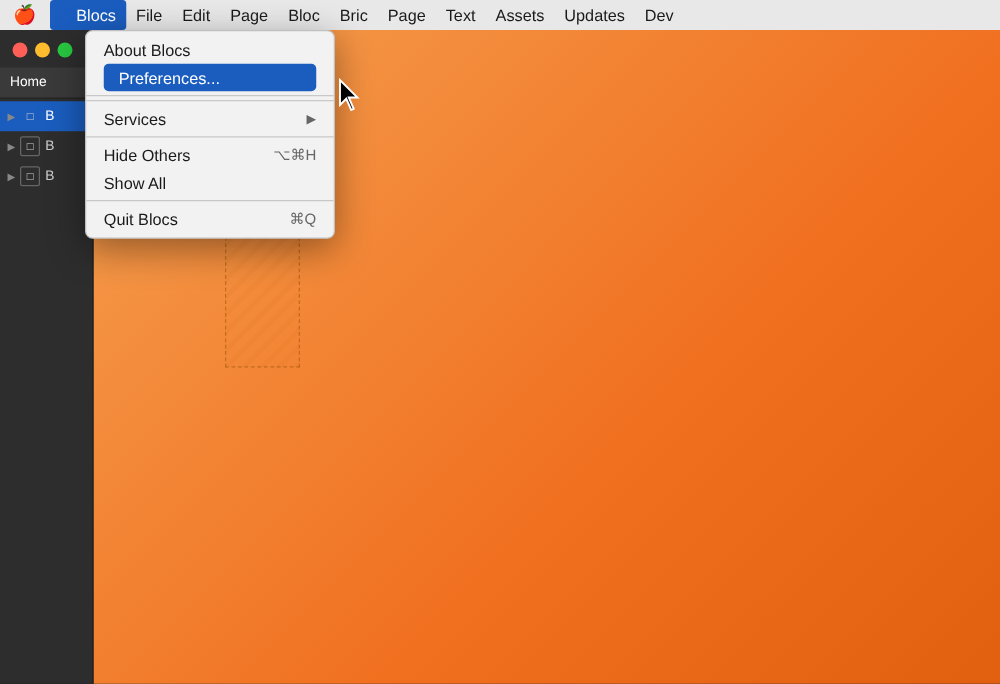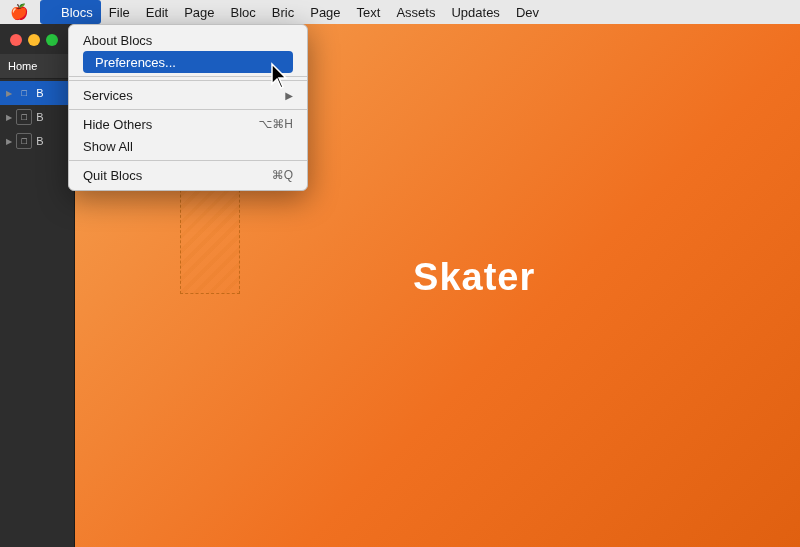--- a/index.html
+++ b/index.html
@@ -46,21 +46,21 @@
       color: white;
       border-radius: 3px;
       padding-left: 21px;
     }
 
     
     .dropdown-menu {
       position: absolute;
       top: 24px;
       left: 68px;
-      width: 240px;
+      width: 200px;
       background: #f2f2f2;
       border: 1px solid #c0c0c0;
       border-radius: 6px;
       box-shadow: 0 8px 30px rgba(0,0,0,0.4);
       z-index: 200;
       padding: 4px 0;
     }
     .menu-item {
       padding: 4px 14px;
       display: flex;
@@ -359,18 +359,17 @@
     </div>
     <div class="tool-btn layout">
       <svg width="22" height="18" viewBox="0 0 22 18" fill="none">
         <rect x="1" y="1" width="20" height="16" rx="2" stroke="white" stroke-width="1.5" fill="none"></rect>
         <line x1="1" y1="6" x2="21" y2="6" stroke="white" stroke-width="1.5"></line>
         <line x1="8" y1="6" x2="8" y2="17" stroke="white" stroke-width="1.5"></line>
       </svg>
     </div>
   </div>
 
-  <div class="canvas-title">Skater</div>
 
   <div class="row-indicator">ROW</div>
   <div class="row-stripe"></div>
   <div class="row-dashed-border"></div>
 </div>
 
 </body></html>

